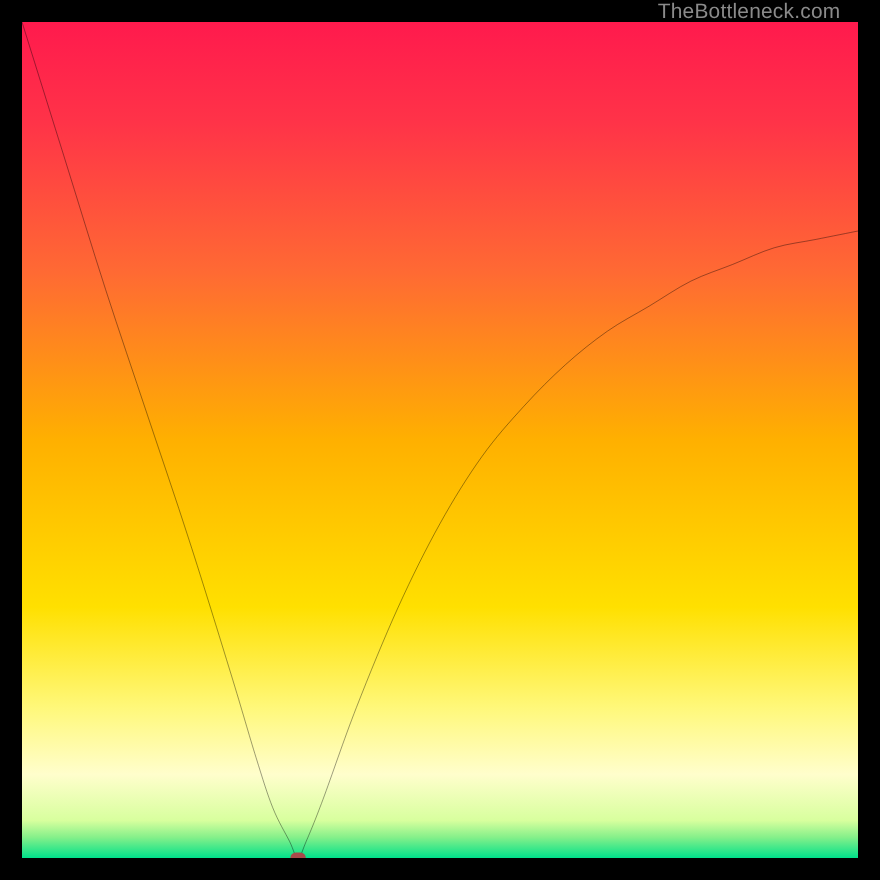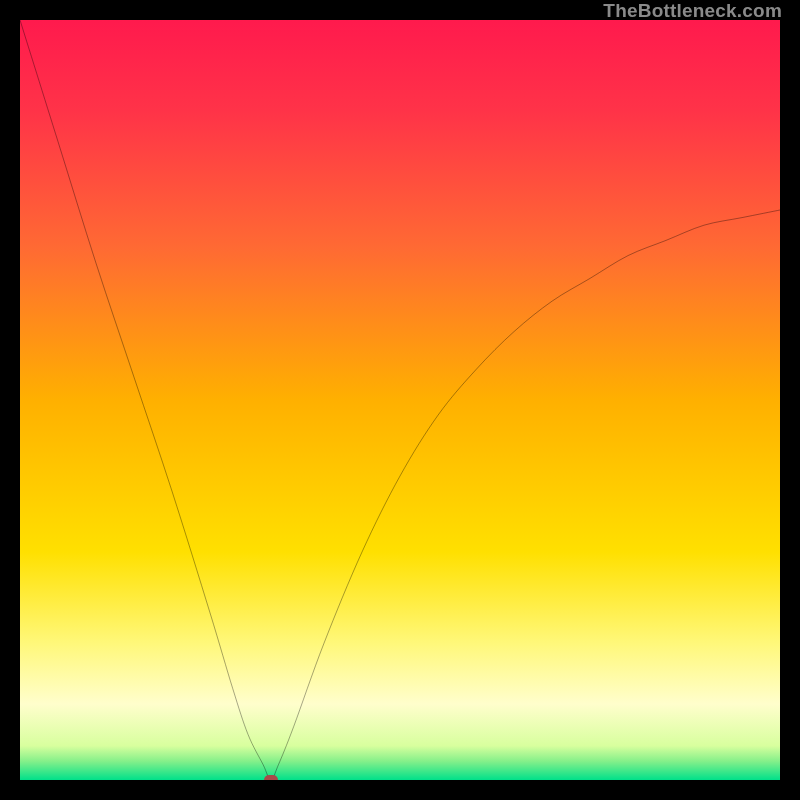--- a/index.html
+++ b/index.html
@@ -37,25 +37,25 @@
   .marker {
     position: absolute;
     width: 14px;
     height: 10px;
     background: #a84a4a;
     border-radius: 5px;
     transform: translate(-50%, -50%);
   }
   .attribution {
     position: absolute;
-    right: 18px;
+    right: 36px;
     top: 0px;
     color: #8a8a8a;
     font-size: 19px;
-    font-weight: 700;
+    font-weight: 400;
     letter-spacing: 0.2px;
   }
 </style>
 </head>
 <body>
 
 <div class="attribution">TheBottleneck.com</div>
 
 <div class="frame">
   <svg class="gradient" viewBox="0 0 100 100" preserveAspectRatio="none">

